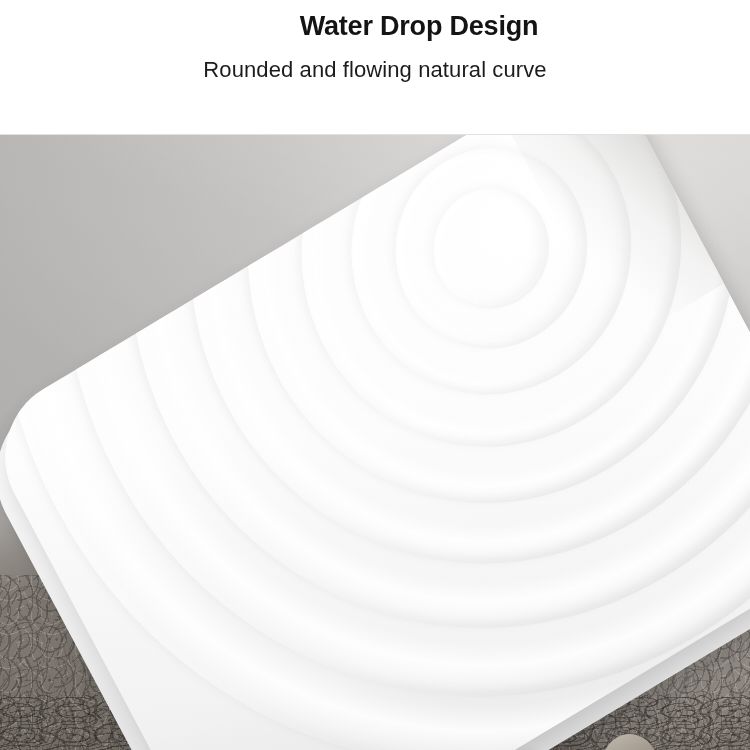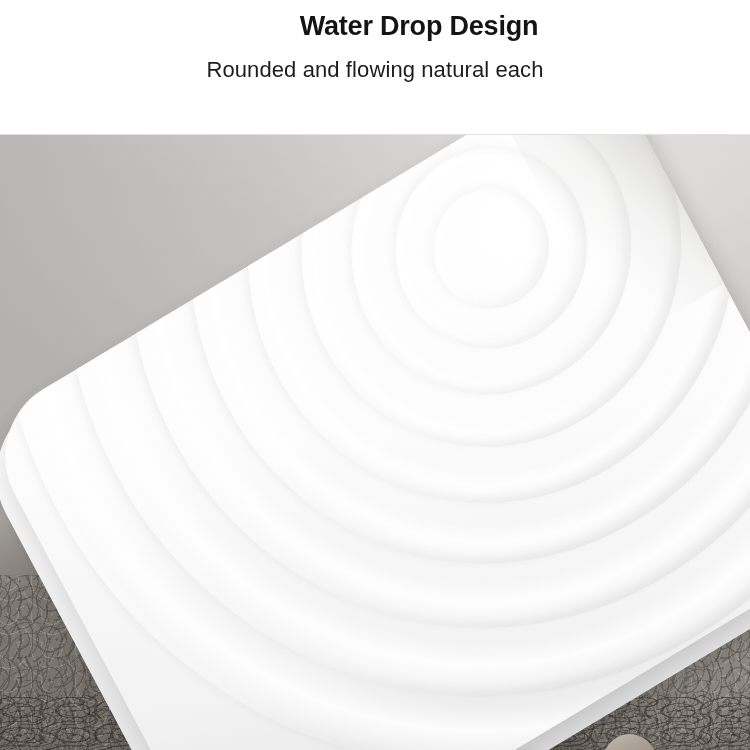--- a/index.html
+++ b/index.html
@@ -292,21 +292,21 @@
     z-index: 41;
   }
 </style>
 </head>
 <body>
 
 <div id="page">
 
   <div id="header-block">
     <div id="headline">Water Drop Design</div>
-    <div id="subline-1">Rounded and flowing natural each</div>
+    <div id="subline-1">Rounded and flowing natural curve</div>
   </div>
   <div class="thin-divider"></div>
 
   <div id="photo">
 
     <div class="backdrop"></div>
     <div class="backdrop-sheen"></div>
 
     <div id="ground"></div>
     <div id="ground-right-light"></div>

